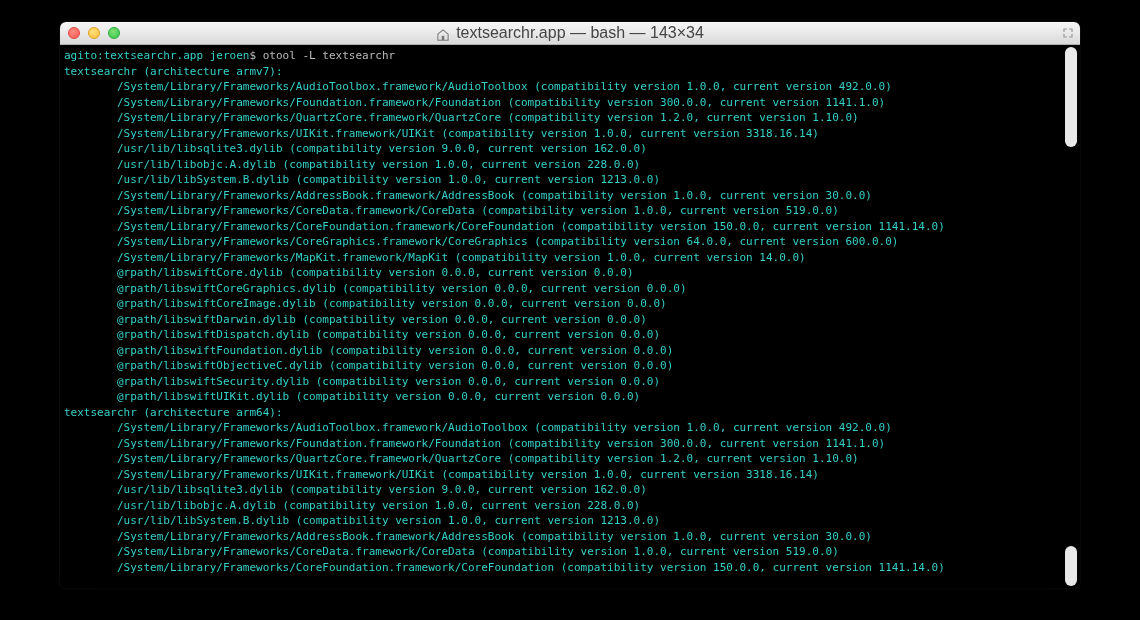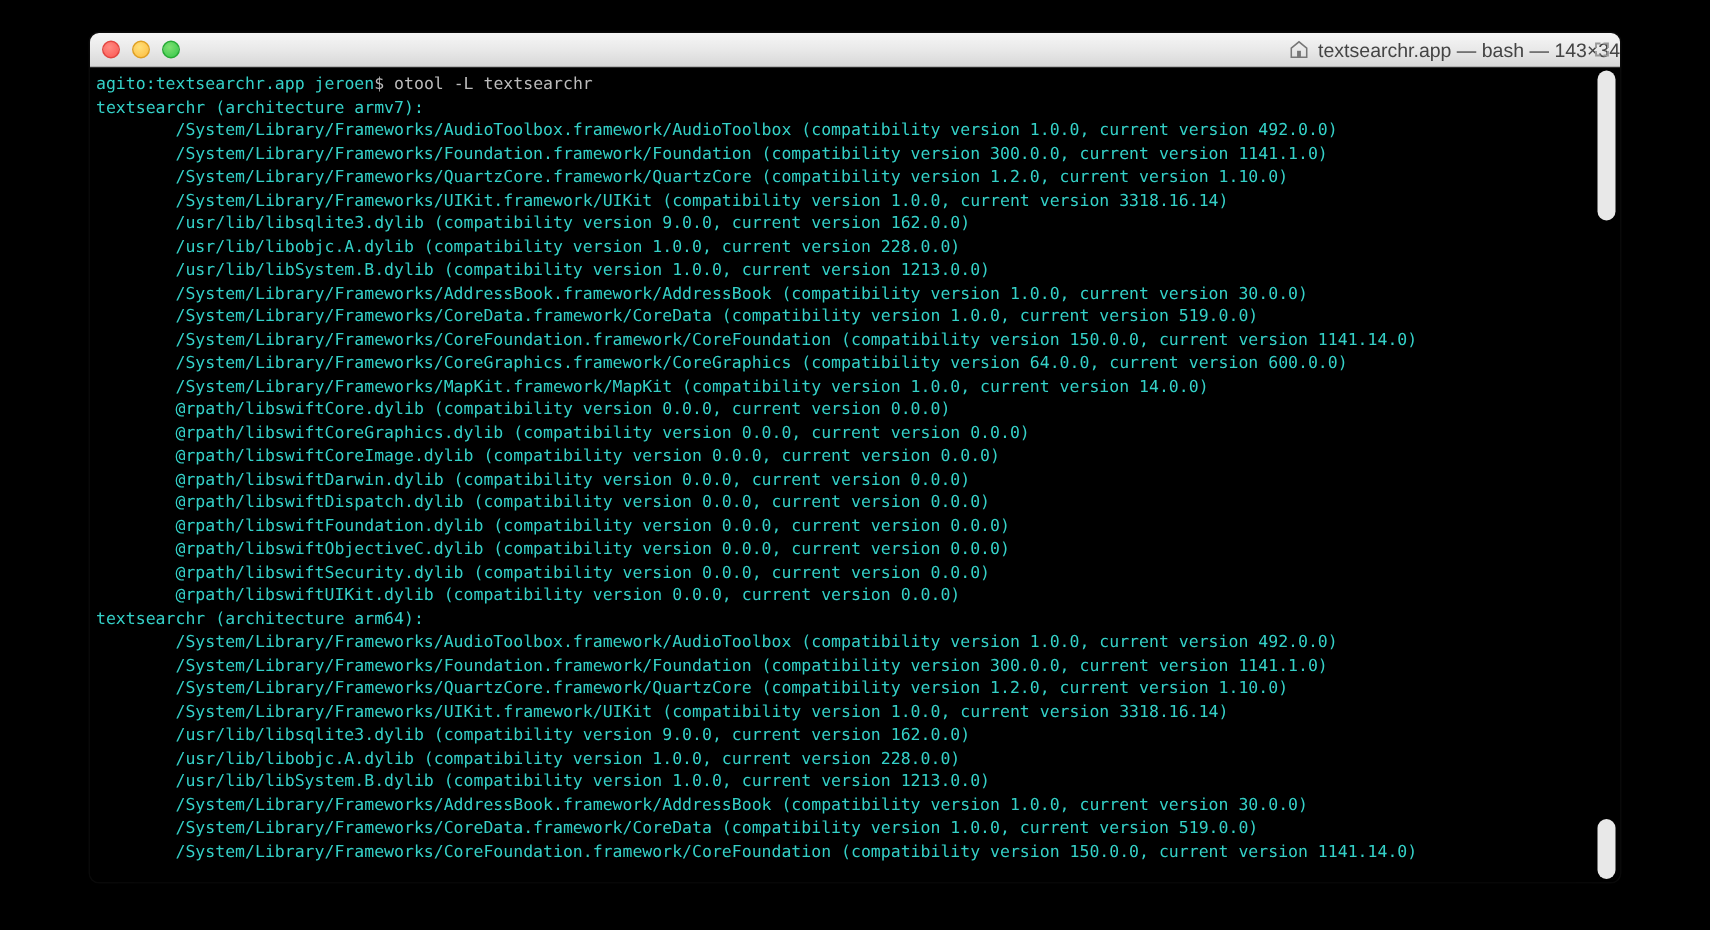--- a/index.html
+++ b/index.html
@@ -45,24 +45,24 @@
     border-radius: 50%;
     box-sizing: border-box;
   }
   .tl.close   { background: radial-gradient(circle at 40% 35%, #ff8b82, #fc5753); border: 0.5px solid #e24640; }
   .tl.min     { background: radial-gradient(circle at 40% 35%, #ffe07a, #fdbc40); border: 0.5px solid #dfa023; }
   .tl.zoom    { background: radial-gradient(circle at 40% 35%, #7fe073, #33c748); border: 0.5px solid #27aa35; }
   .title-center {
     position: absolute;
     left: 0; right: 0;
     text-align: center;
-    font-size: 13px;
+    font-size: 16px;
     color: #444;
     display: flex;
-    justify-content: flex-end;
+    justify-content: center;
     align-items: center;
     gap: 6px;
     pointer-events: none;
   }
   .title-icon {
     width: 14px;
     height: 12px;
     display: inline-block;
   }
   .expand-btn {

